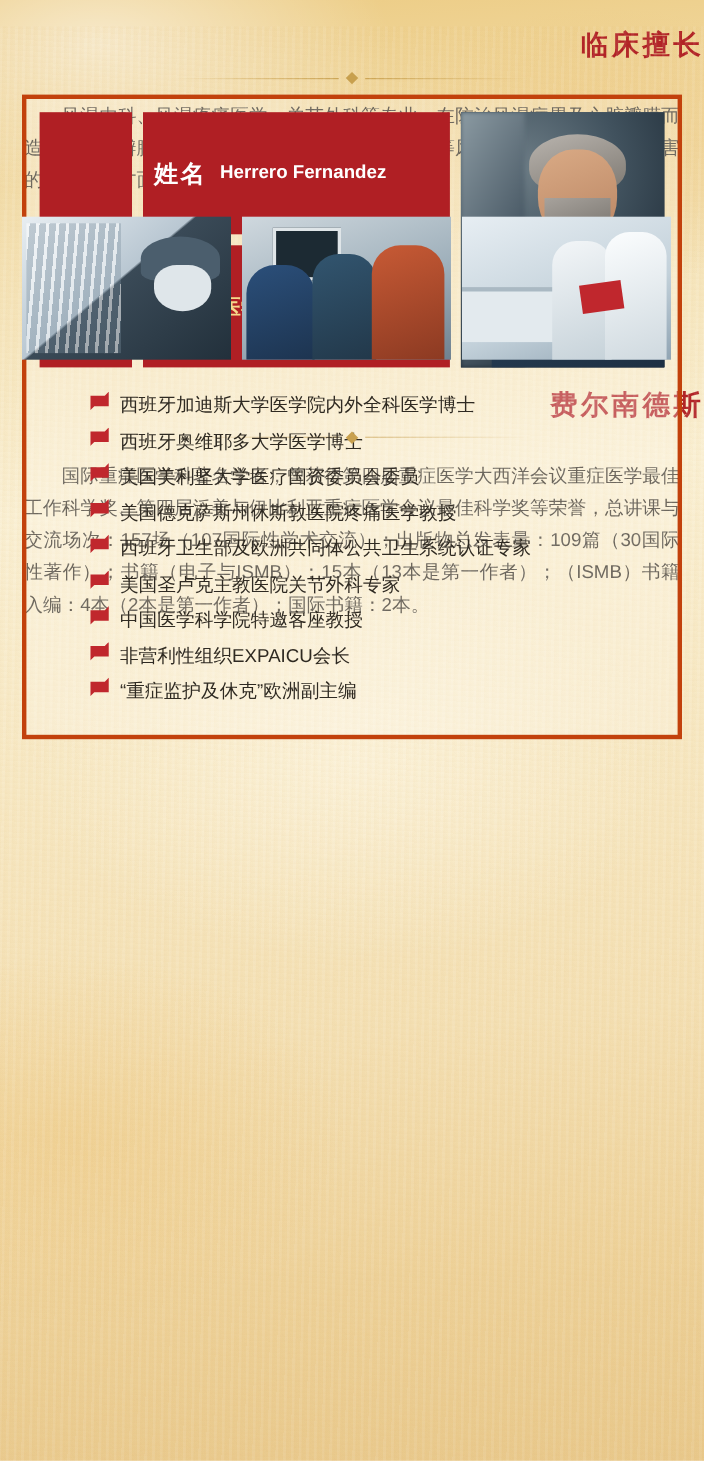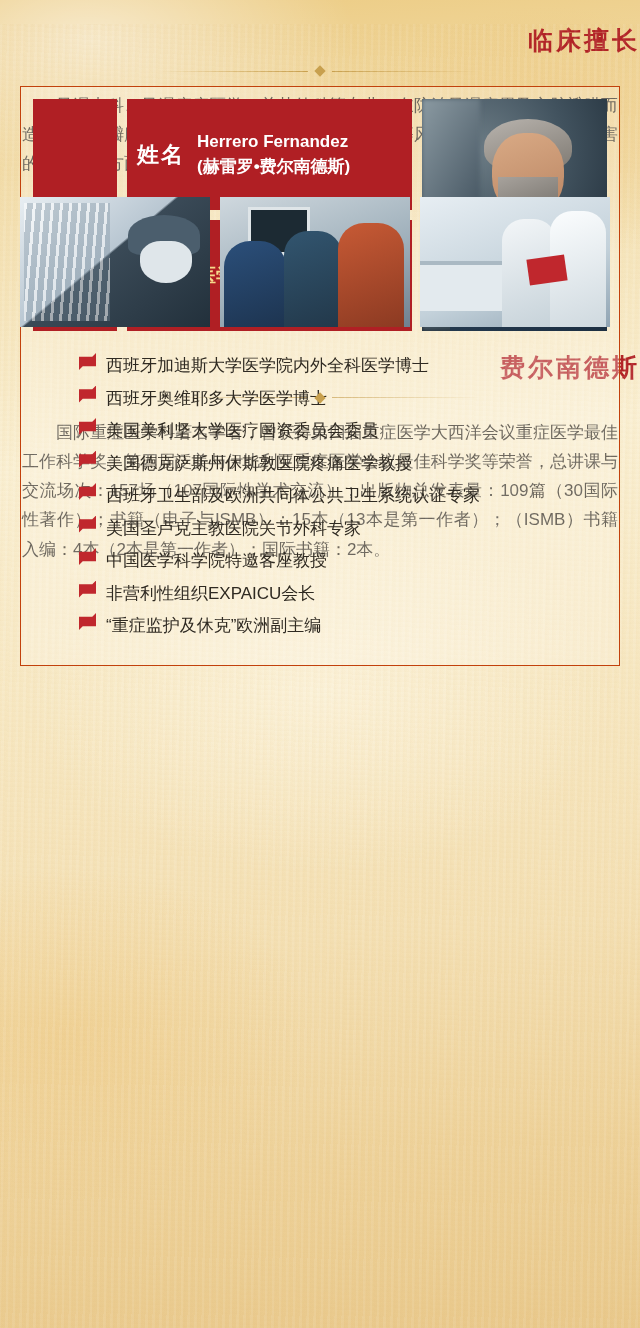--- a/index.html
+++ b/index.html
@@ -35,21 +35,21 @@
     opacity: .75;
   }
 
   
   .profile-card {
     position: absolute;
     left: 20px;
     top: 62px;
     width: 600px;
     box-sizing: border-box;
-    border: 1px solid #c2410c;
+    border: 4px solid #c2410c;
     background: rgba(255,252,243,0.28);
     padding: 12px;
   }
   .profile-top {
     display: flex;
     gap: 10px;
     height: 232px;
   }
   .badge-vertical {
     width: 84px;
@@ -334,21 +334,20 @@
   <div class="profile-card">
     <div class="profile-top">
       <div class="badge-vertical">
         <span>专家档案</span>
       </div>
       <div class="fields">
         <div class="field-row">
           <div class="field-label">姓名</div>
           <div class="field-value">
             <span>Herrero Fernandez</span>
-            <span class="line2">(赫雷罗•费尔南德斯)</span>
           </div>
         </div>
         <div class="field-row">
           <div class="field-label">头衔</div>
           <div class="field-value-title">医学博士/教授</div>
         </div>
       </div>
       <div class="photo">
         <div class="bg"></div>
         <div class="blur-left"></div>

